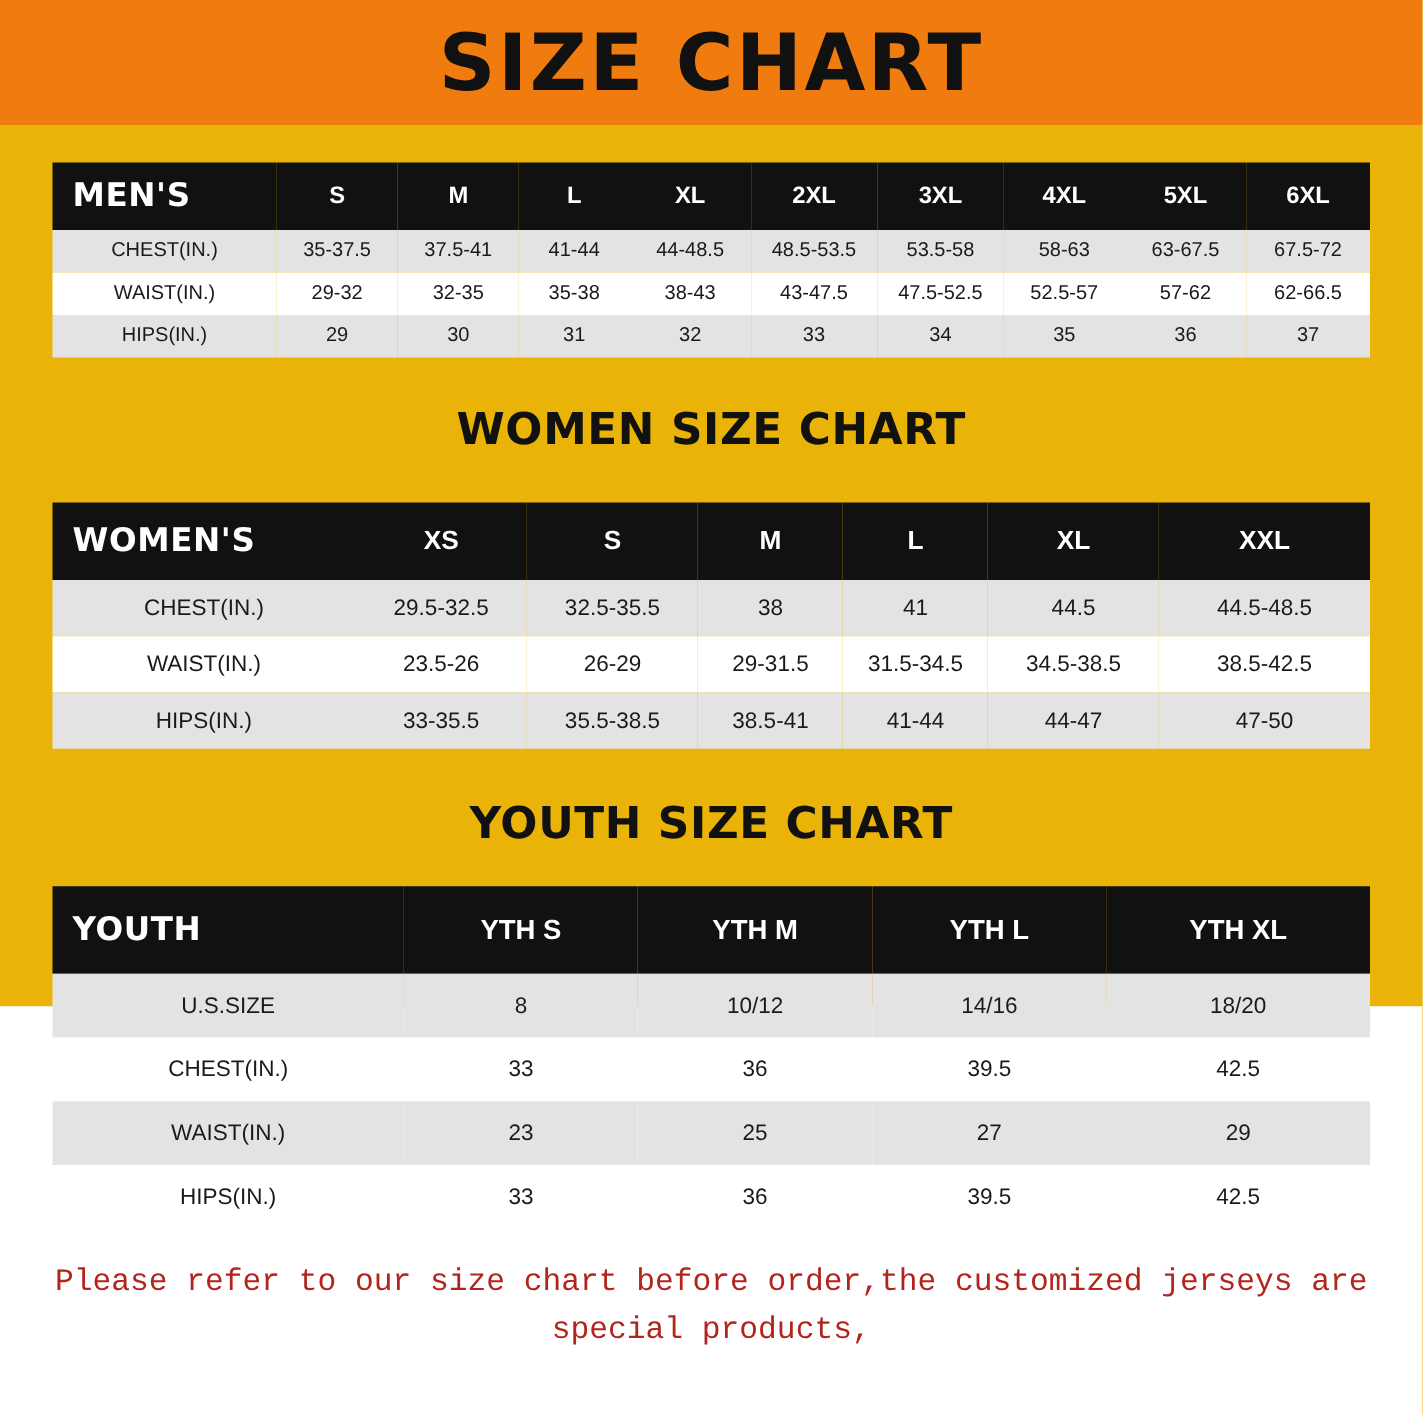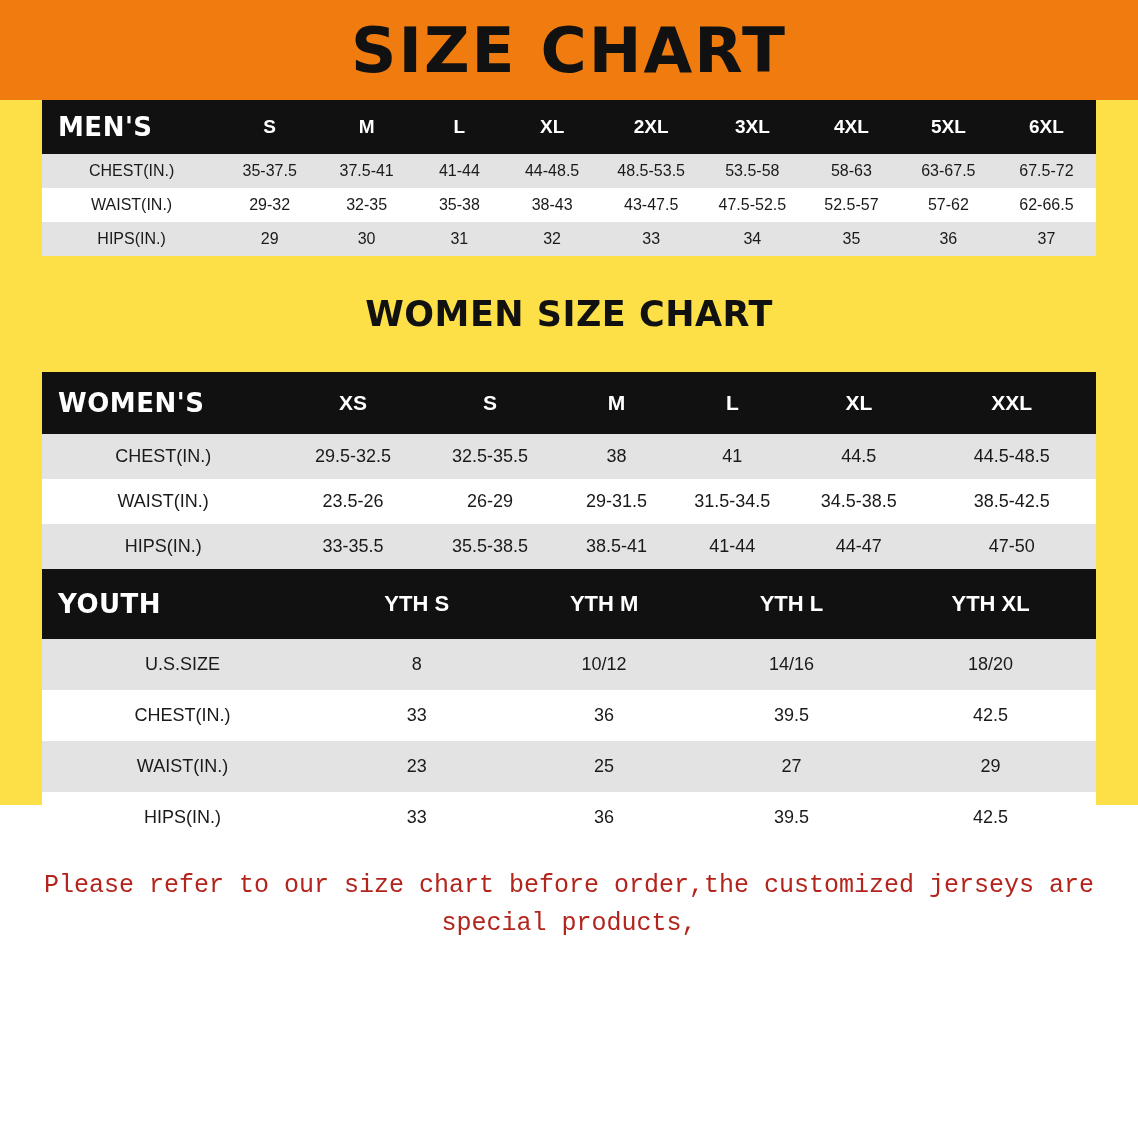--- a/index.html
+++ b/index.html
@@ -10,21 +10,21 @@
     width: 1138px;
     height: 1132px;
     background: #ffffff;
     font-family: "Liberation Sans", sans-serif;
     overflow: hidden;
   }
   .page {
     position: relative;
     width: 1138px;
     height: 805px;
-    background: #fde047;
+    background: #eab308;
     box-sizing: border-box;
   }
 
   
   .banner {
     background: #f07c10;
     height: 100px;
     display: flex;
     align-items: center;
     justify-content: center;
@@ -51,20 +51,21 @@
   .st-youth { font-size: 35px; margin-top: 40px; margin-bottom: 22px; }
 
   
   .tbl-wrap {
     padding: 0 42px;
   }
   table.size {
     width: 100%;
     border-collapse: collapse;
     table-layout: fixed;
+    margin-top: 30px;
   }
   table.size th, table.size td {
     text-align: center;
     font-family: "Liberation Sans", sans-serif;
     color: #1a1a1a;
     white-space: nowrap;
   }
   
   table.size thead tr {
     background: #111111;
@@ -240,20 +241,21 @@
           <td>35.5-38.5</td>
           <td>38.5-41</td>
           <td>41-44</td>
           <td>44-47</td>
           <td>47-50</td>
         </tr>
       </tbody>
     </table>
   </div>
 
+  <div class="section-title st-youth">YOUTH SIZE CHART</div>
   <div class="tbl-wrap">
     <table class="size youth">
       <colgroup>
         <col style="width:24%">
           <col style="width:16%">
           <col style="width:16%">
           <col style="width:16%">
           <col style="width:18%">
       </colgroup>
       <thead>

